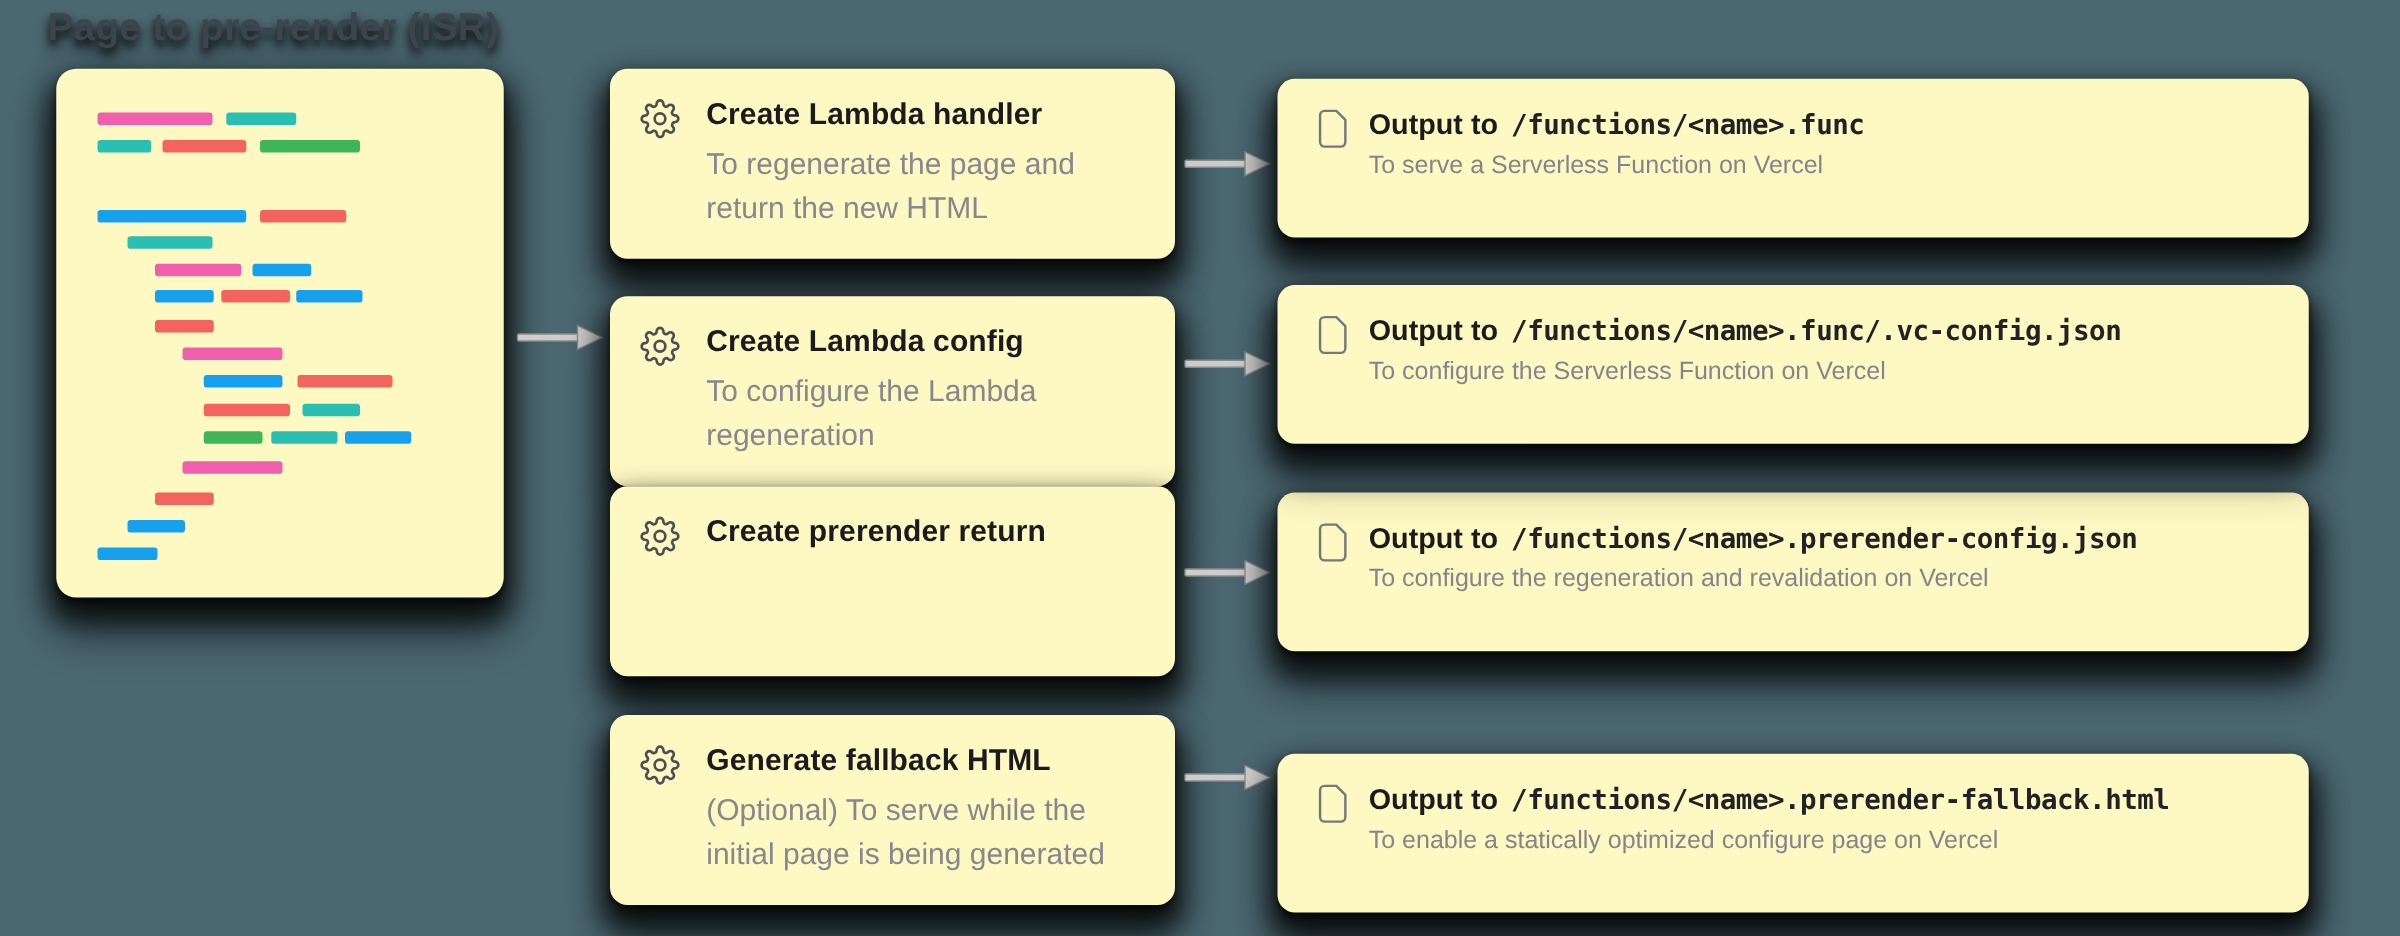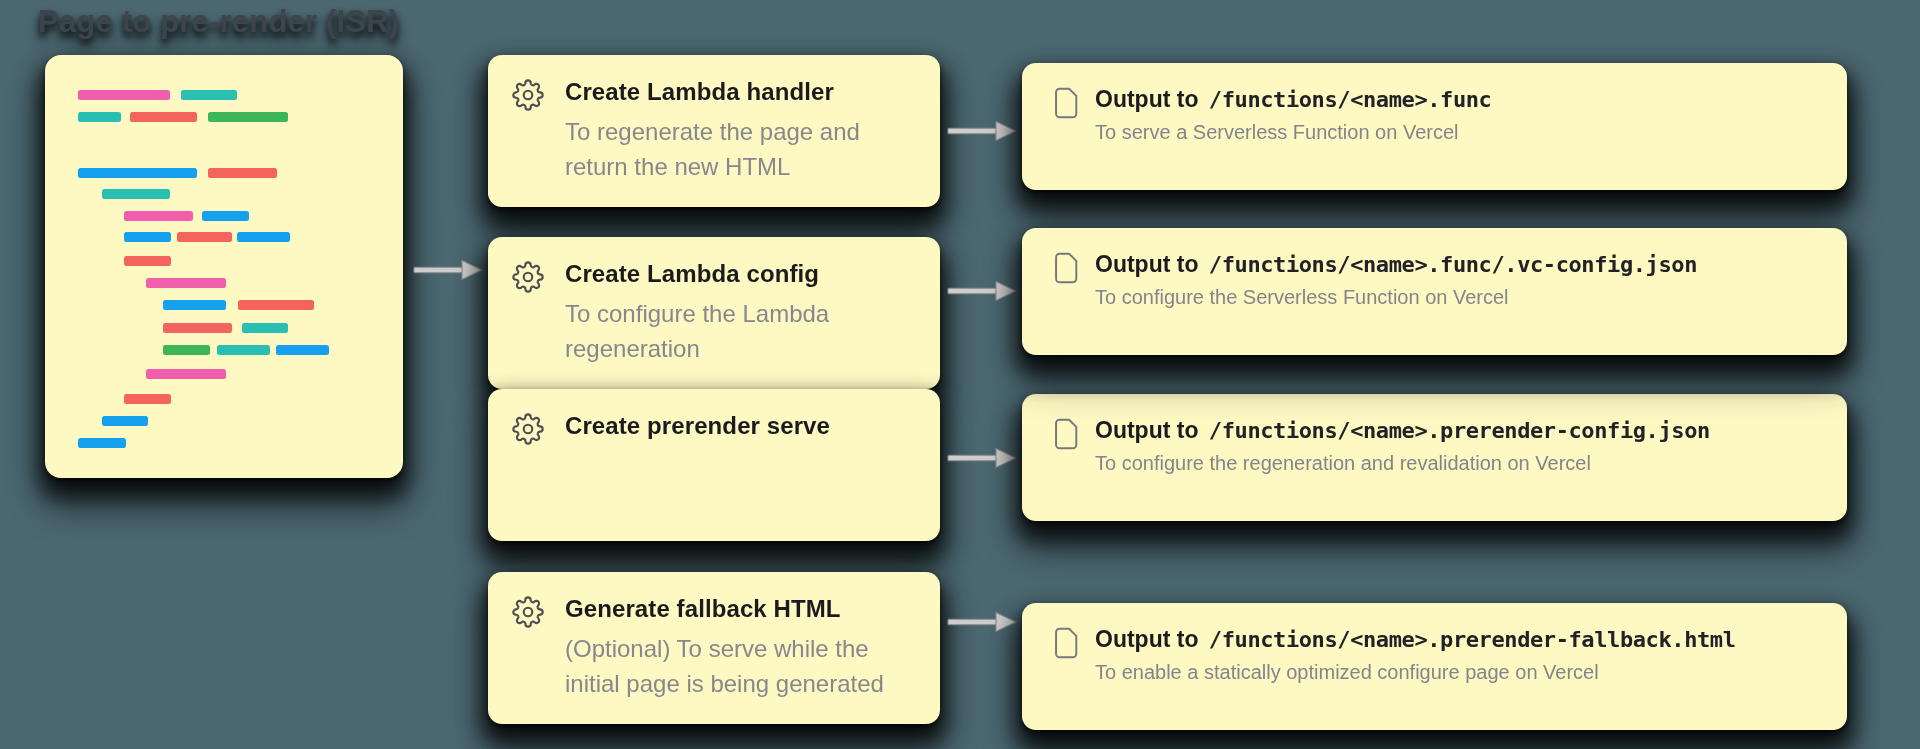--- a/index.html
+++ b/index.html
@@ -109,21 +109,21 @@
     <div class="step-title">Create Lambda config</div>
     <div class="step-desc">To configure the Lambda
 regeneration</div>
   </div>
 
   <div class="card step-card" style="top:389px;">
     <svg class="gear icon" viewBox="0 0 24 24" stroke="#4D4D52" stroke-width="1.6">
       <circle cx="12" cy="12" r="3.2"></circle>
       <path d="M19.4 15a1.65 1.65 0 0 0 .33 1.82l.06.06a2 2 0 0 1 0 2.83 2 2 0 0 1-2.83 0l-.06-.06a1.65 1.65 0 0 0-1.82-.33 1.65 1.65 0 0 0-1 1.51V21a2 2 0 0 1-2 2 2 2 0 0 1-2-2v-.09A1.65 1.65 0 0 0 9 19.4a1.65 1.65 0 0 0-1.82.33l-.06.06a2 2 0 0 1-2.83 0 2 2 0 0 1 0-2.83l.06-.06a1.65 1.65 0 0 0 .33-1.82 1.65 1.65 0 0 0-1.51-1H3a2 2 0 0 1-2-2 2 2 0 0 1 2-2h.09A1.65 1.65 0 0 0 4.6 9a1.65 1.65 0 0 0-.33-1.82l-.06-.06a2 2 0 0 1 0-2.83 2 2 0 0 1 2.83 0l.06.06a1.65 1.65 0 0 0 1.82.33H9a1.65 1.65 0 0 0 1-1.51V3a2 2 0 0 1 2-2 2 2 0 0 1 2 2v.09a1.65 1.65 0 0 0 1 1.51 1.65 1.65 0 0 0 1.82-.33l.06-.06a2 2 0 0 1 2.83 0 2 2 0 0 1 0 2.83l-.06.06a1.65 1.65 0 0 0-.33 1.82V9a1.65 1.65 0 0 0 1.51 1H21a2 2 0 0 1 2 2 2 2 0 0 1-2 2h-.09a1.65 1.65 0 0 0-1.51 1z"></path>
     </svg>
-    <div class="step-title">Create prerender serve</div>
+    <div class="step-title">Create prerender return</div>
   </div>
 
   <div class="card step-card" style="top:556px;margin-top:16px;">
     <svg class="gear icon" viewBox="0 0 24 24" stroke="#4D4D52" stroke-width="1.6">
       <circle cx="12" cy="12" r="3.2"></circle>
       <path d="M19.4 15a1.65 1.65 0 0 0 .33 1.82l.06.06a2 2 0 0 1 0 2.83 2 2 0 0 1-2.83 0l-.06-.06a1.65 1.65 0 0 0-1.82-.33 1.65 1.65 0 0 0-1 1.51V21a2 2 0 0 1-2 2 2 2 0 0 1-2-2v-.09A1.65 1.65 0 0 0 9 19.4a1.65 1.65 0 0 0-1.82.33l-.06.06a2 2 0 0 1-2.83 0 2 2 0 0 1 0-2.83l.06-.06a1.65 1.65 0 0 0 .33-1.82 1.65 1.65 0 0 0-1.51-1H3a2 2 0 0 1-2-2 2 2 0 0 1 2-2h.09A1.65 1.65 0 0 0 4.6 9a1.65 1.65 0 0 0-.33-1.82l-.06-.06a2 2 0 0 1 0-2.83 2 2 0 0 1 2.83 0l.06.06a1.65 1.65 0 0 0 1.82.33H9a1.65 1.65 0 0 0 1-1.51V3a2 2 0 0 1 2-2 2 2 0 0 1 2 2v.09a1.65 1.65 0 0 0 1 1.51 1.65 1.65 0 0 0 1.82-.33l.06-.06a2 2 0 0 1 2.83 0 2 2 0 0 1 0 2.83l-.06.06a1.65 1.65 0 0 0-.33 1.82V9a1.65 1.65 0 0 0 1.51 1H21a2 2 0 0 1 2 2 2 2 0 0 1-2 2h-.09a1.65 1.65 0 0 0-1.51 1z"></path>
     </svg>
     <div class="step-title">Generate fallback HTML</div>
     <div class="step-desc">(Optional) To serve while the
 initial page is being generated</div>

